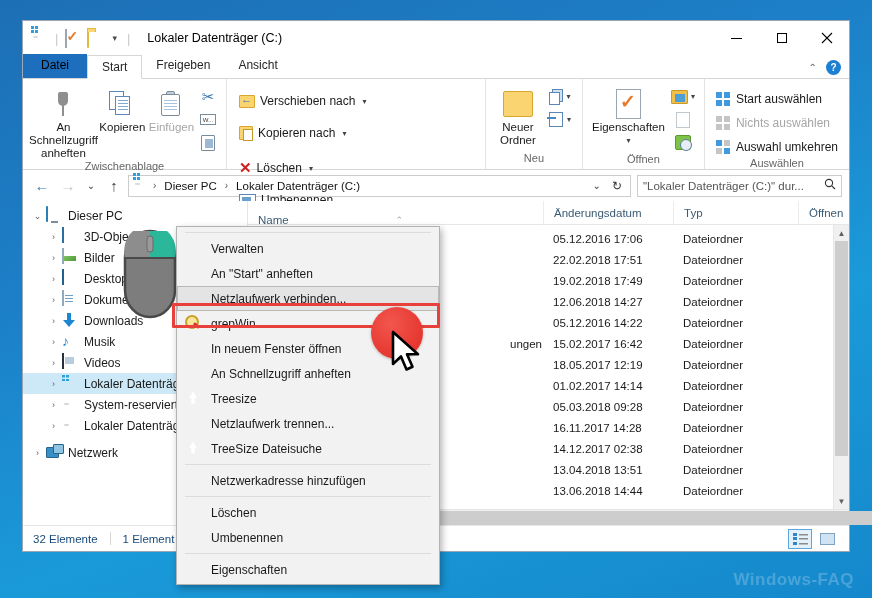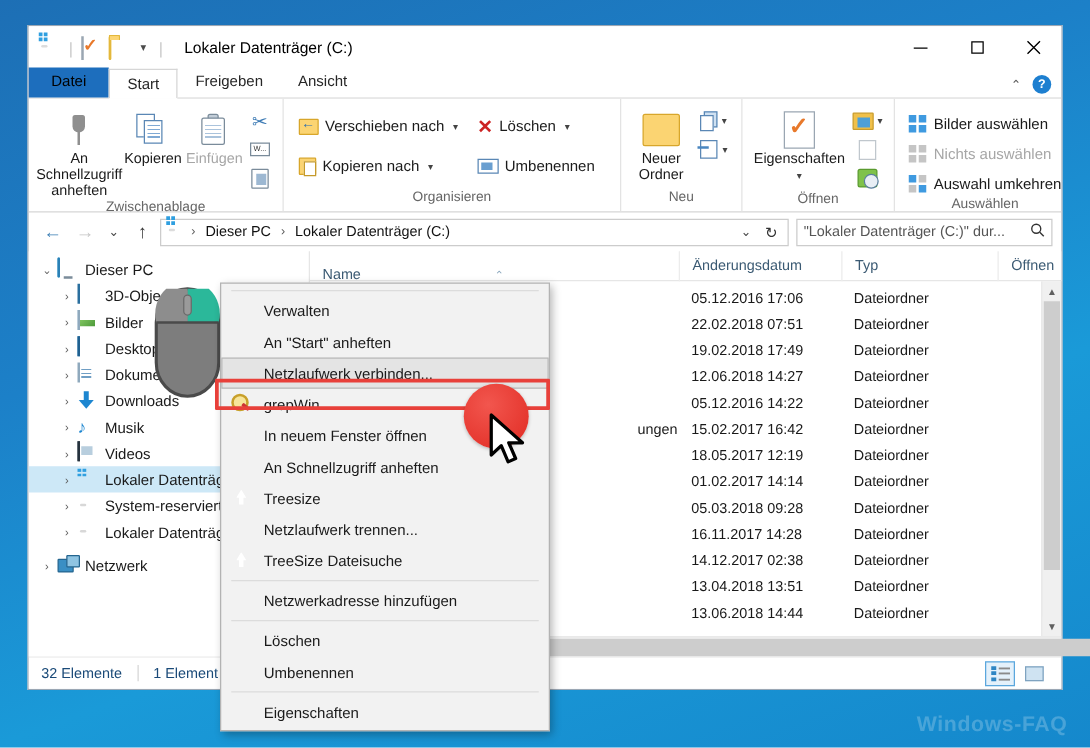--- a/index.html
+++ b/index.html
@@ -620,21 +620,21 @@
             </div>
           <div class="sbtn">
               <span class="g-shortcut"></span>
             </div>
         </div>
       </div>
       <div class="rgroup-label">Zwischenablage</div>
     </div>
 
     <div class="rgroup" style="width:270px">
-      <div class="rgroup-body" style="gap:0;align-items:flex-start;padding-top:6px">
+      <div class="rgroup-body" style="flex-direction:column;gap:11px;align-items:flex-start;padding-top:6px">
         <div style="display:flex;flex-direction:column;gap:8px;width:150px">
           <div class="medbtn">
             <span class="g-moveto"></span>
             <span>Verschieben nach</span>
             <span class="cd">▾</span>
           </div>
           <div class="medbtn">
             <span class="g-copyto"></span>
             <span>Kopieren nach</span>
             <span class="cd">▾</span>
@@ -702,21 +702,21 @@
           </div>
         </div>
       </div>
       <div class="rgroup-label">Öffnen</div>
     </div>
 
     <div class="rgroup" style="flex:1">
       <div class="rgroup-body" style="flex-direction:column;gap:3px;padding-top:5px">
         <div class="selbtn">
           <span class="g-sq"></span>
-          <span>Bilder auswählen</span>
+          <span>Start auswählen</span>
         </div>
         <div class="selbtn disabled">
           <span class="g-sq g-sq-none"></span>
           <span>Nichts auswählen</span>
         </div>
         <div class="selbtn">
           <span class="g-sq g-sq-inv"></span>
           <span>Auswahl umkehren</span>
         </div>
       </div>
@@ -830,21 +830,21 @@
       <div class="listarea">
         <div class="rows">
           <div class="frow">
             <span class="fc-name"></span>
             <span class="fc-date">05.12.2016 17:06</span>
             <span class="fc-type">Dateiordner</span>
             <span class="fc-size"></span>
           </div>
           <div class="frow">
             <span class="fc-name"></span>
-            <span class="fc-date">22.02.2018 07:51</span>
+            <span class="fc-date">22.02.2018 17:51</span>
             <span class="fc-type">Dateiordner</span>
             <span class="fc-size"></span>
           </div>
           <div class="frow">
             <span class="fc-name"></span>
             <span class="fc-date">19.02.2018 17:49</span>
             <span class="fc-type">Dateiordner</span>
             <span class="fc-size"></span>
           </div>
           <div class="frow">

